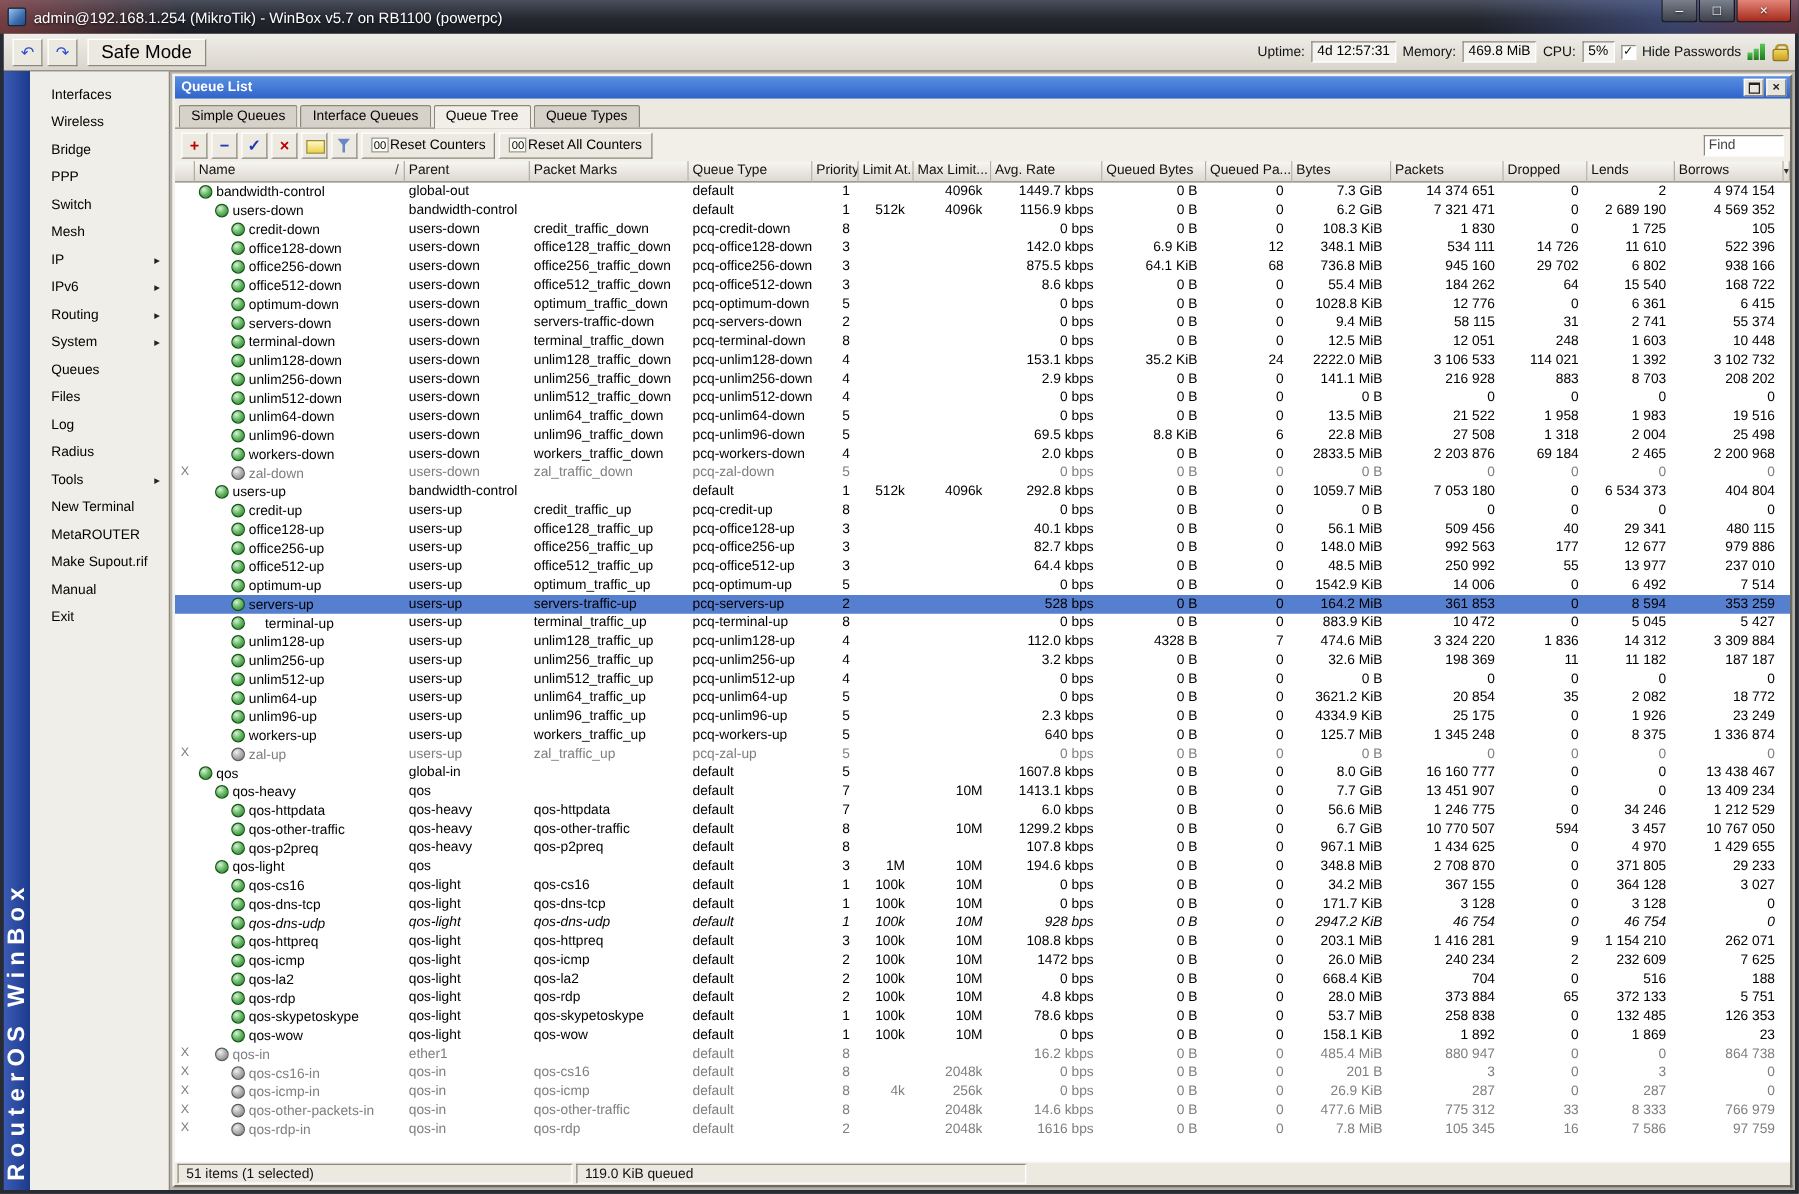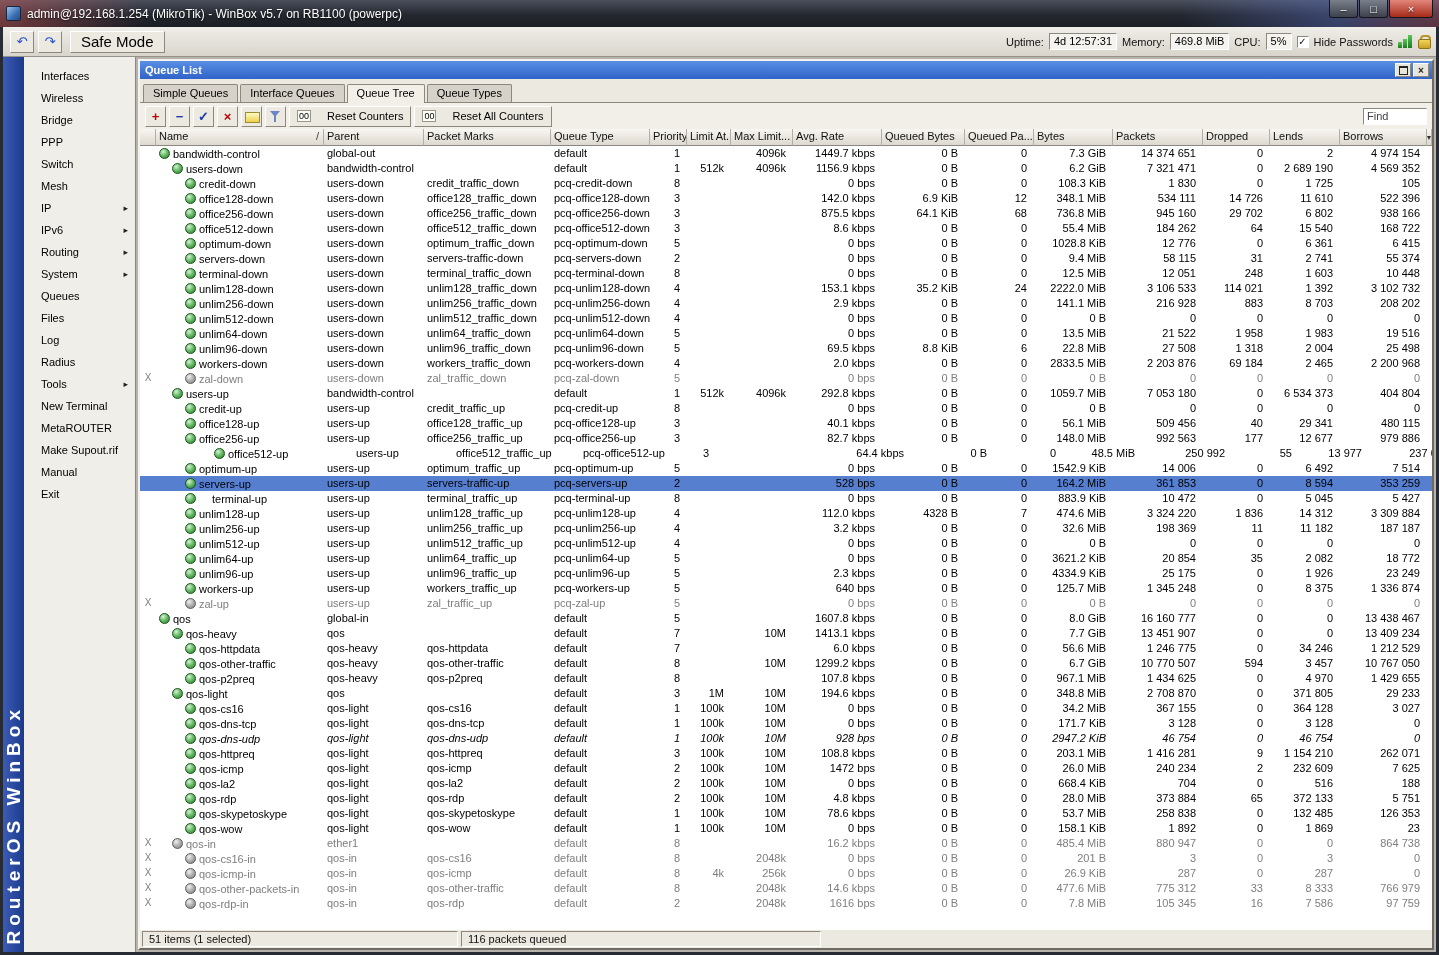--- a/index.html
+++ b/index.html
@@ -57,21 +57,21 @@
   .qbtn.restore::before{content:'';display:block;width:7px;height:6px;border:1px solid #222;border-top-width:2px}
   .qtabs{height:23px;flex:none;display:flex;align-items:flex-end;gap:2px;padding:2px 3px 0;background:#ece9e1}
   .qtab{padding:2px 9px 3px;background:#d6d2c9;border:1px solid #8c887f;border-bottom:none;border-radius:2px 2px 0 0;cursor:default}
   .qtab.active{background:#f2efe8;margin-bottom:-1px;padding-bottom:4px;position:relative;z-index:2}
   .qtoolbar{height:27px;flex:none;display:flex;align-items:center;gap:3px;padding:0 5px;background:#f2efe8;border-top:1px solid #8c887f}
   .ticon{width:21px;height:21px;position:relative;display:flex;align-items:center;justify-content:center;
     font-size:13px;font-weight:bold;background:#ece9e1;border:1px solid;border-color:#fff #8c887f #8c887f #fff;cursor:default}
   .ticon.comment-icon::before{content:'';position:absolute;left:3px;top:5px;width:13px;height:9px;background:linear-gradient(#fef9c9,#ecd24b);border:1px solid #a08c28}
   .ticon.filter-icon::before{content:'';position:absolute;left:4px;top:4px;border-left:5px solid transparent;border-right:5px solid transparent;border-top:6px solid #6a86c8}
   .ticon.filter-icon::after{content:'';position:absolute;left:8px;top:9px;width:2px;height:6px;background:#6a86c8}
-  .rbtn{height:21px;display:flex;align-items:center;gap:16px;padding:0 7px;background:#ece9e1;
+  .rbtn{height:21px;display:flex;align-items:center;gap:1px;padding:0 7px;background:#ece9e1;
     border:1px solid;border-color:#fff #8c887f #8c887f #fff;font-size:11px;cursor:default;white-space:nowrap}
   .badge{font-size:9px;line-height:10px;border:1px solid #98948c;background:#fdfdf8;padding:0 1px}
   .find{width:64px;height:17px;margin-left:auto;border:1px solid;border-color:#8c887f #fff #fff #8c887f;background:#fff;
     padding:0 3px;font-size:11px;font-family:inherit}
   .find::placeholder{color:#444;opacity:1}
   
   .qheader{display:grid;height:17px;flex:none;background:#ddd9d0}
   .hcell{background:linear-gradient(#f8f6f1,#ddd9d0);border-right:1px solid #b3afa6;border-bottom:1px solid #8c887f;
     padding:1px 3px;position:relative;white-space:nowrap;overflow:hidden;color:#111;cursor:default}
   .hcell.chooser{display:flex;align-items:center;justify-content:center;padding:0;font-size:7px;color:#333}
@@ -649,21 +649,21 @@
                 <div class="c num">82.7 kbps</div>
                 <div class="c num">0 B</div>
                 <div class="c num">0</div>
                 <div class="c num">148.0 MiB</div>
                 <div class="c num">992 563</div>
                 <div class="c num">177</div>
                 <div class="c num">12 677</div>
                 <div class="c num">979 886</div>
                 <div class="c"></div>
               </div>
-              <div class="qrow" style="grid-template-columns: 16px 168px 100px 127px 99px 37px 44px 62px 89px 83px 69px 79px 90px 67px 70px 87px 1fr; padding-left: 29px;">
+              <div class="qrow" style="grid-template-columns: 16px 168px 100px 127px 99px 37px 44px 62px 89px 83px 69px 79px 90px 67px 70px 87px 1fr;">
                 <div class="c flag"></div>
                 <div class="c namec" style="padding-left: 29px;">
                   <span class="qicon"></span>
                   <span class="ntext">office512-up</span>
                 </div>
                 <div class="c">users-up</div>
                 <div class="c">office512_traffic_up</div>
                 <div class="c">pcq-office512-up</div>
                 <div class="c num">3</div>
                 <div class="c num"></div>
@@ -1334,19 +1334,19 @@
                 <div class="c num">7.8 MiB</div>
                 <div class="c num">105 345</div>
                 <div class="c num">16</div>
                 <div class="c num">7 586</div>
                 <div class="c num">97 759</div>
                 <div class="c"></div>
               </div>
             </div>
           <div class="qst qstatus" id="qstatus">
               <div class="spanel">51 items (1 selected)</div>
-              <div class="spanel">116 packets queued</div>
+              <div class="spanel">119.0 KiB queued</div>
             </div>
         </div>
       </div>
     </div>
   </div>
 </div>
 
 </body></html>

